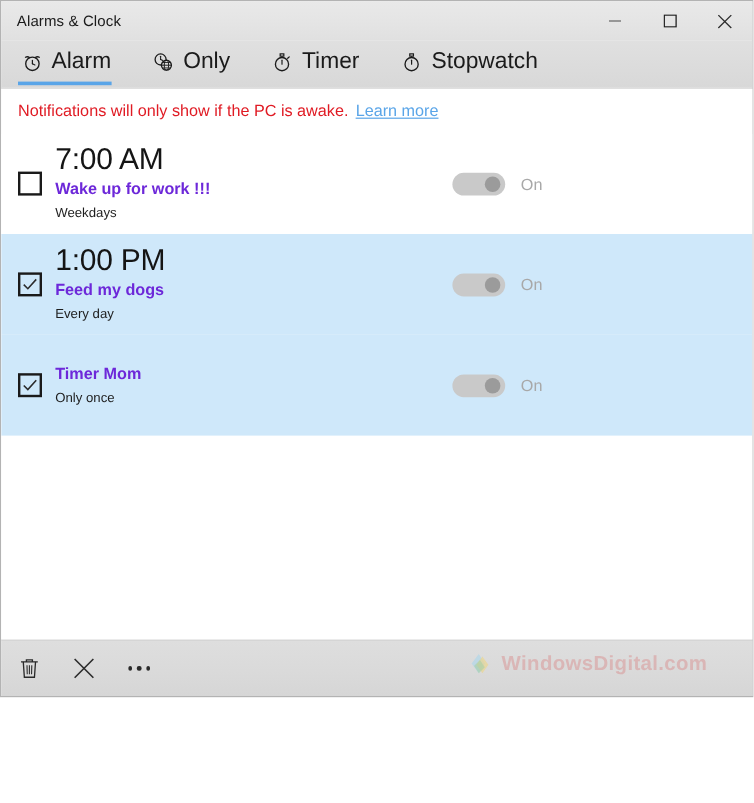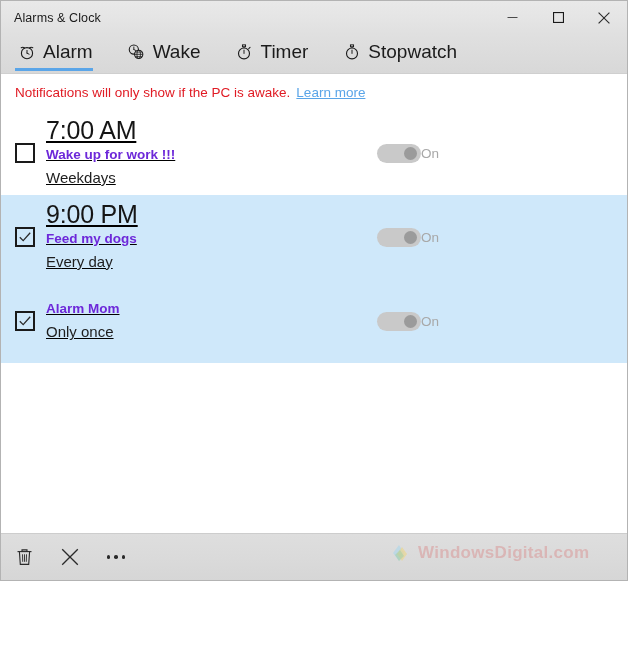--- a/index.html
+++ b/index.html
@@ -149,37 +149,36 @@
     cursor: default;
   }
   .checkbox svg { display: block; }
 
   .alarm-info {
     display: flex;
     flex-direction: column;
     justify-content: flex-end;
     flex: 1 1 auto;
     min-width: 0;
-    text-decoration: underline;
   }
   .alarm-time {
     font-size: 25px;
     color: #151515;
     line-height: 1.08;
     letter-spacing: -0.2px;
   }
   .alarm-name {
     font-size: 13.5px;
     color: #6d28d9;
     font-weight: bold;
     line-height: 1.55;
     margin-top: 1px;
   }
   .alarm-repeat {
-    font-size: 15px;
+    font-size: 11px;
     color: #1d1d1d;
     line-height: 1.5;
     margin-top: 1px;
   }
 
   .toggle-wrap {
     display: flex;
     align-items: center;
     flex: 0 0 auto;
     margin-right: 0;
@@ -199,20 +198,21 @@
     width: 13px;
     height: 13px;
     border-radius: 50%;
     background: #9b9b9b;
     top: 3px;
     right: 4px;
   }
   .toggle-label {
     font-size: 13.5px;
     color: #a8a8a8;
+    margin-left: 13px;
   }
 
   
   .cmdbar {
     height: 46px;
     min-height: 46px;
     background: linear-gradient(to bottom, #dededE 0%, #dadada 55%, #d6d6d6 100%);
     border-top: 1px solid #cdcdcd;
     display: flex;
     align-items: center;
@@ -313,21 +313,21 @@
           <circle cx="7.6" cy="7.3" r="5.1" fill="none" stroke="#1b1b1b" stroke-width="1.2"></circle>
           <line x1="7.6" y1="7.3" x2="7.6" y2="4.4" stroke="#1b1b1b" stroke-width="1" stroke-linecap="round"></line>
           <line x1="7.6" y1="7.3" x2="9.7" y2="8.3" stroke="#1b1b1b" stroke-width="1" stroke-linecap="round"></line>
           <circle cx="13" cy="12.6" r="4.6" fill="#dcdcdc" stroke="#1b1b1b" stroke-width="1.2"></circle>
           <ellipse cx="13" cy="12.6" rx="2" ry="4.6" fill="none" stroke="#1b1b1b" stroke-width="0.9"></ellipse>
           <line x1="8.4" y1="12.6" x2="17.6" y2="12.6" stroke="#1b1b1b" stroke-width="0.9"></line>
           <line x1="9.3" y1="10.1" x2="16.7" y2="10.1" stroke="#1b1b1b" stroke-width="0.8"></line>
           <line x1="9.3" y1="15.1" x2="16.7" y2="15.1" stroke="#1b1b1b" stroke-width="0.8"></line>
         </svg>
       </span>
-      <span class="tab-label">Wake</span>
+      <span class="tab-label">Only</span>
     </div>
 
     <div class="tab">
       <span class="tab-icon">
         <svg width="18" height="18" viewBox="0 0 20 20">
           <circle cx="10" cy="11.6" r="6.1" fill="none" stroke="#1b1b1b" stroke-width="1.25"></circle>
           <rect x="8.3" y="2.1" width="3.4" height="2.1" fill="none" stroke="#1b1b1b" stroke-width="1.1"></rect>
           <line x1="10" y1="4.2" x2="10" y2="5.5" stroke="#1b1b1b" stroke-width="1.1"></line>
           <line x1="10" y1="11.6" x2="10" y2="7.9" stroke="#1b1b1b" stroke-width="1.1" stroke-linecap="round"></line>
           <line x1="15.3" y1="6.2" x2="16.7" y2="4.9" stroke="#1b1b1b" stroke-width="1.2" stroke-linecap="round"></line>
@@ -371,40 +371,40 @@
       </div>
     </div>
 
     <div class="alarm-row selected">
       <div class="checkbox">
         <svg width="14" height="14" viewBox="0 0 14 14">
           <polyline points="1.8,7.2 5.2,10.6 12.2,2.8" fill="none" stroke="#2b2b2b" stroke-width="1.3"></polyline>
         </svg>
       </div>
       <div class="alarm-info">
-        <div class="alarm-time">9:00 PM</div>
+        <div class="alarm-time">1:00 PM</div>
         <div class="alarm-name">Feed my dogs</div>
         <div class="alarm-repeat">Every day</div>
       </div>
       <div class="toggle-wrap">
         <div class="toggle">
           <span class="knob"></span>
         </div>
         <span class="toggle-label">On</span>
       </div>
     </div>
 
     <div class="alarm-row selected">
       <div class="checkbox">
         <svg width="14" height="14" viewBox="0 0 14 14">
           <polyline points="1.8,7.2 5.2,10.6 12.2,2.8" fill="none" stroke="#2b2b2b" stroke-width="1.3"></polyline>
         </svg>
       </div>
       <div class="alarm-info">
-        <div class="alarm-name">Alarm Mom</div>
+        <div class="alarm-name">Timer Mom</div>
         <div class="alarm-repeat">Only once</div>
       </div>
       <div class="toggle-wrap">
         <div class="toggle">
           <span class="knob"></span>
         </div>
         <span class="toggle-label">On</span>
       </div>
     </div>
 

